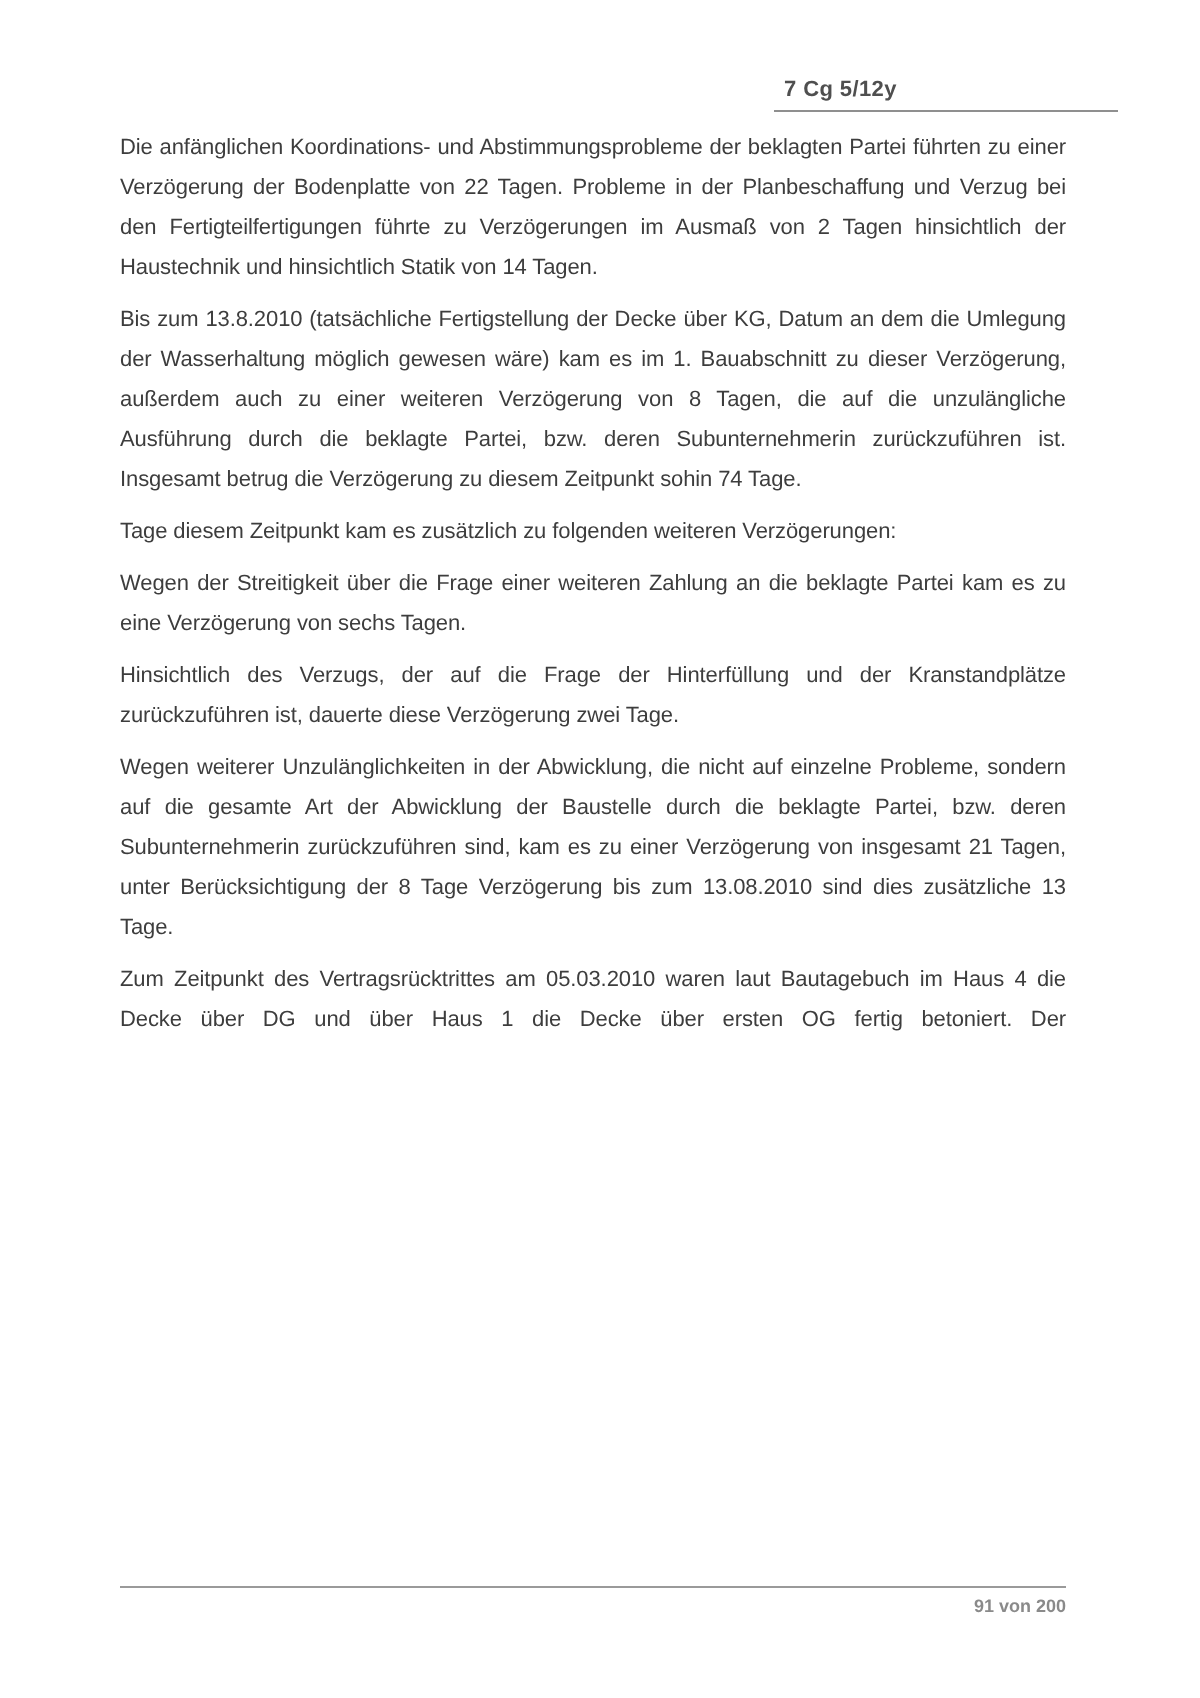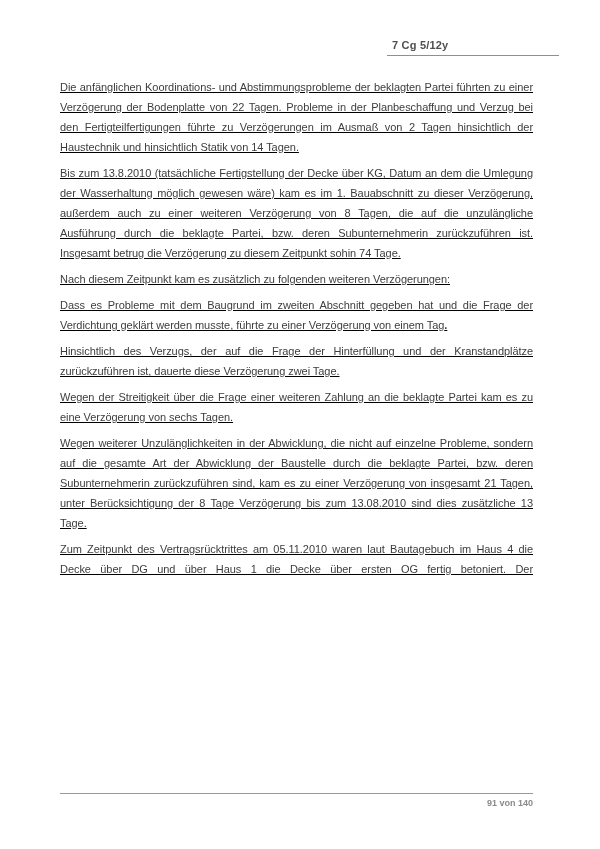--- a/index.html
+++ b/index.html
@@ -23,24 +23,23 @@
   .header-rule {
     position: absolute;
     top: 55px;
     left: 387px;
     width: 172px;
     height: 1px;
     background: #8f8f8f;
   }
   .content {
     position: absolute;
-    top: 77px;
+    top: 64px;
     left: 60px;
     width: 473px;
-    text-decoration: underline;
   }
   .para {
     margin: 0 0 6px 0;
     font-size: 11px;
     line-height: 20px;
     text-align: justify;
     color: #3d3d3d;
     letter-spacing: -0.05px;
   }
   .para.justify-last {
@@ -70,24 +69,23 @@
 <body>
 
 <div class="page">
 
   <span class="case-no">7 Cg 5/12y</span>
   <div class="header-rule"></div>
 
   <div class="content">
     <p class="para"><span>Die anfänglichen Koordinations- und Abstimmungsprobleme der beklagten Partei führten zu einer Verzögerung der Bodenplatte von 22 Tagen. Probleme in der Planbeschaffung und Verzug bei den Fertigteilfertigungen führte zu Verzögerungen im Ausmaß von 2 Tagen hinsichtlich der Haustechnik und hinsichtlich Statik von 14 Tagen.</span></p>
     <p class="para"><span>Bis zum 13.8.2010 (tatsächliche Fertigstellung der Decke über KG, Datum an dem die Umlegung der Wasserhaltung möglich gewesen wäre) kam es im 1. Bauabschnitt zu dieser Verzögerung, außerdem auch zu einer weiteren Verzögerung von 8 Tagen, die auf die unzulängliche Ausführung durch die beklagte Partei, bzw. deren Subunternehmerin zurückzuführen ist. Insgesamt betrug die Verzögerung zu diesem Zeitpunkt sohin 74 Tage.</span></p>
-    <p class="para"><span>Nach diesem Zeitpunkt kam es zusätzlich zu folgenden weiteren Verzögerungen:</span></p>
-    <p class="para"><span>Dass es Probleme mit dem Baugrund im zweiten Abschnitt gegeben hat und die Frage der Verdichtung geklärt werden musste, führte zu einer Verzögerung von einem Tag</span><b class="bold-dot">.</b></p>
+    <p class="para"><span>Tage diesem Zeitpunkt kam es zusätzlich zu folgenden weiteren Verzögerungen:</span></p>
+    <p class="para"><span>Wegen der Streitigkeit über die Frage einer weiteren Zahlung an die beklagte Partei kam es zu eine Verzögerung von sechs Tagen.</span></p>
     <p class="para"><span>Hinsichtlich des Verzugs, der auf die Frage der Hinterfüllung und der Kranstandplätze zurückzuführen ist, dauerte diese Verzögerung zwei Tage.</span></p>
-    <p class="para"><span>Wegen der Streitigkeit über die Frage einer weiteren Zahlung an die beklagte Partei kam es zu eine Verzögerung von sechs Tagen.</span></p>
     <p class="para"><span>Wegen weiterer Unzulänglichkeiten in der Abwicklung, die nicht auf einzelne Probleme, sondern auf die gesamte Art der Abwicklung der Baustelle durch die beklagte Partei, bzw. deren Subunternehmerin zurückzuführen sind, kam es zu einer Verzögerung von insgesamt 21 Tagen, unter Berücksichtigung der 8 Tage Verzögerung bis zum 13.08.2010 sind dies zusätzliche 13 Tage.</span></p>
-    <p class="para justify-last"><span>Zum Zeitpunkt des Vertragsrücktrittes am 05.11.2010 waren laut Bautagebuch im Haus 4 die Decke über DG und über Haus 1 die Decke über ersten OG fertig betoniert. Der</span></p>
+    <p class="para justify-last"><span>Zum Zeitpunkt des Vertragsrücktrittes am 05.03.2010 waren laut Bautagebuch im Haus 4 die Decke über DG und über Haus 1 die Decke über ersten OG fertig betoniert. Der</span></p>
   </div>
 
   <div class="footer-rule"></div>
-  <div class="page-number">91 von 140</div>
+  <div class="page-number">91 von 200</div>
 
 </div>
 
 </body></html>

